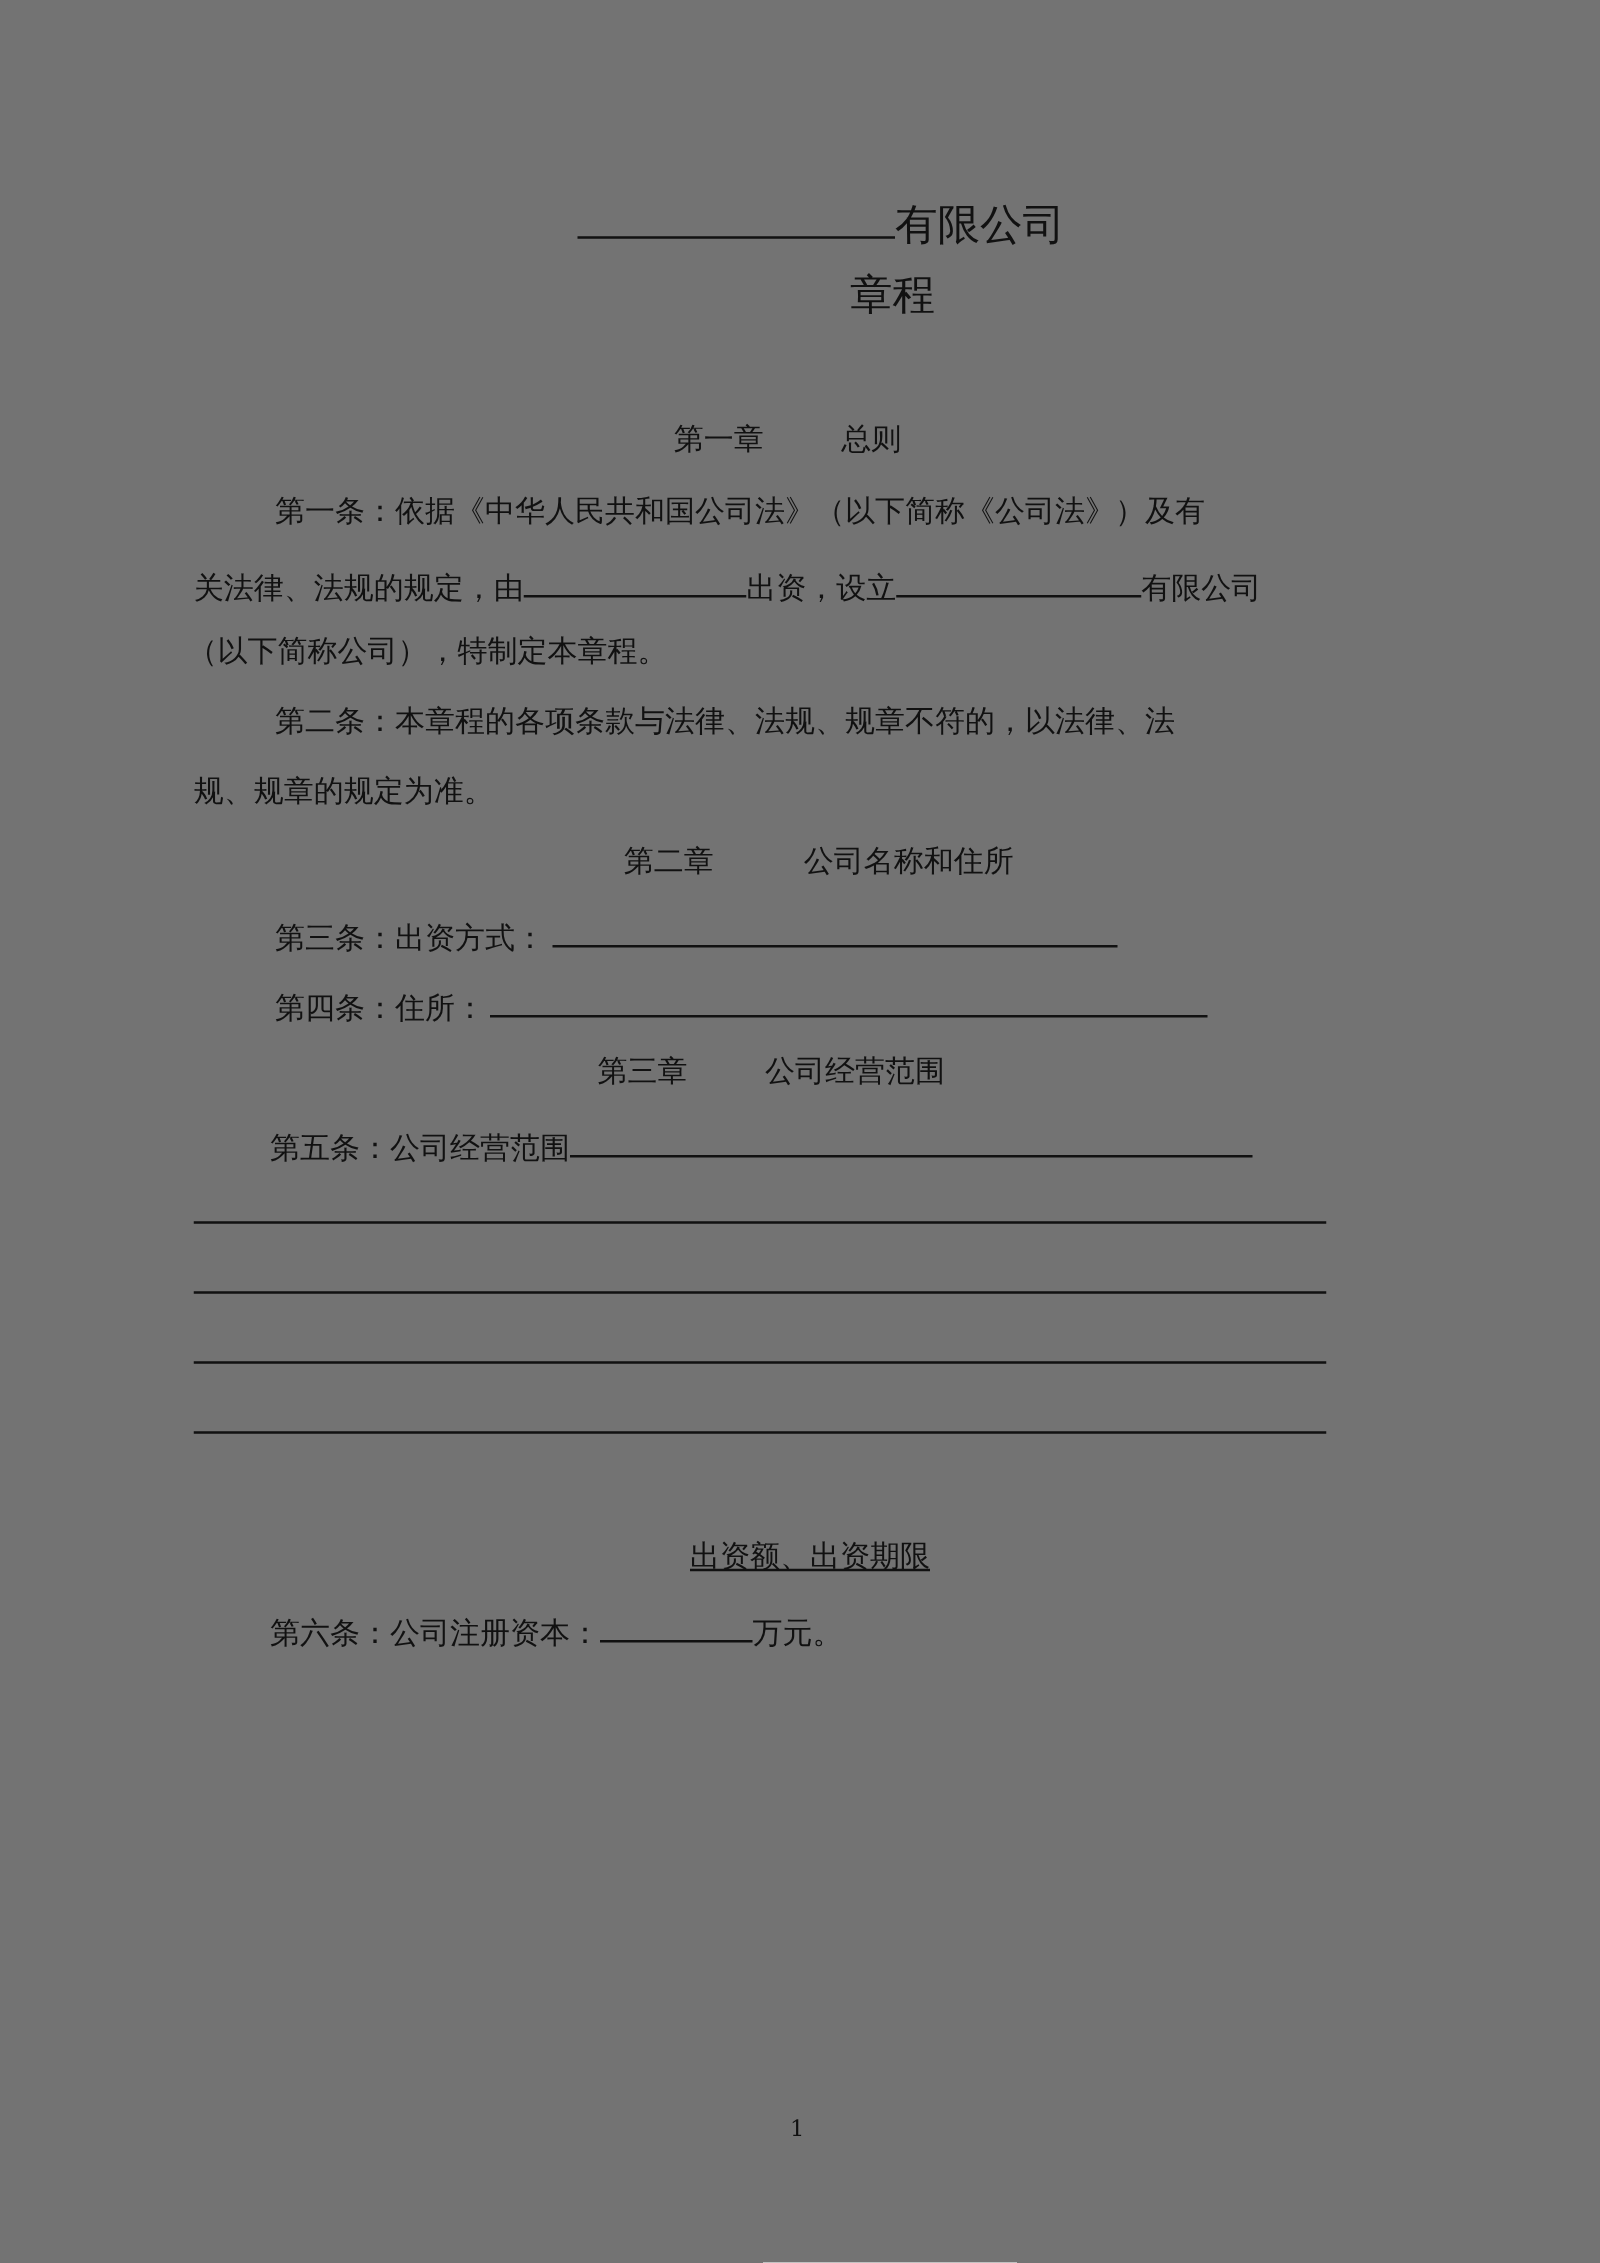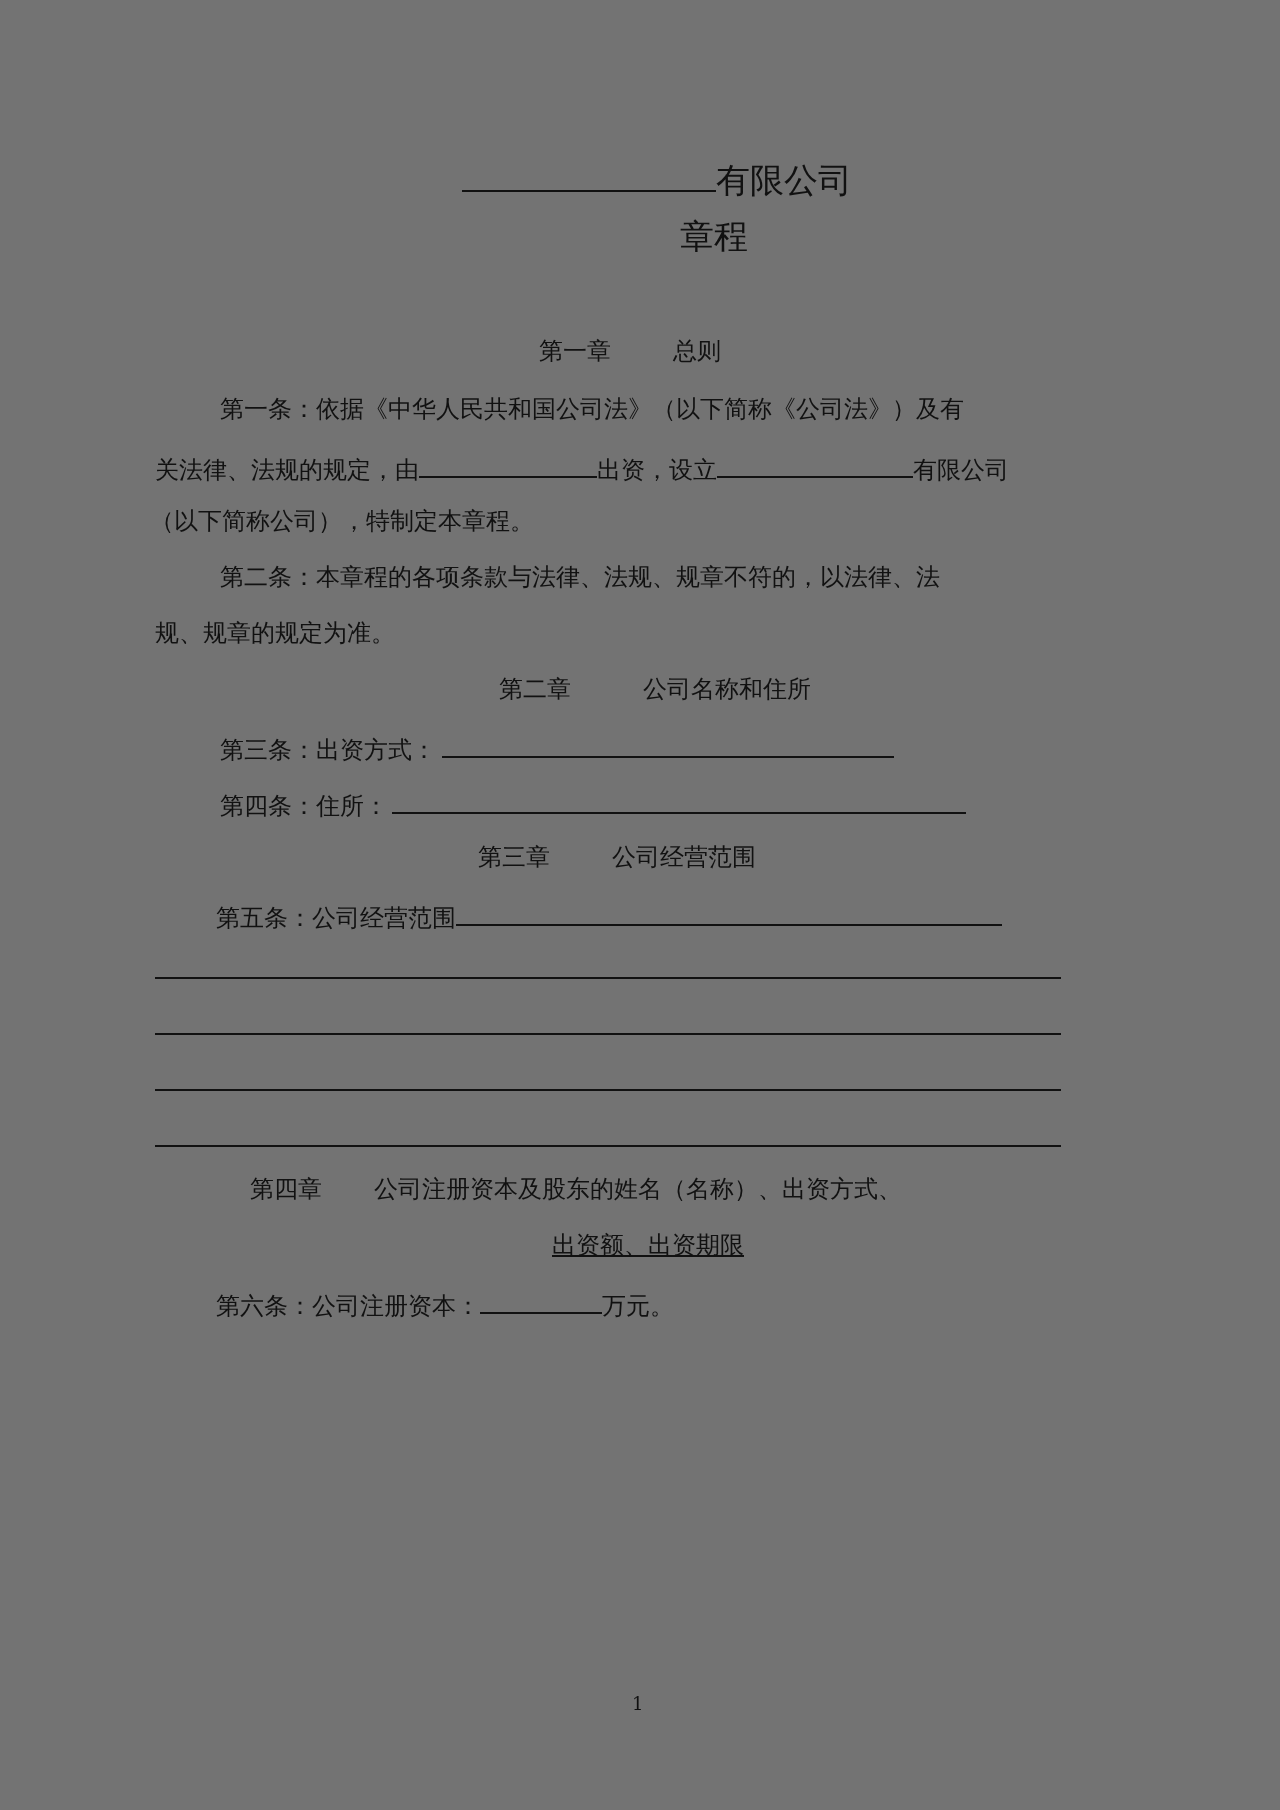--- a/index.html
+++ b/index.html
@@ -57,23 +57,20 @@
   </div>
 
   <div class="line" style="left:216px; top:896px;">
     <span>第五条：</span><span>公司经营范围</span><span class="blank" style="width:546px;"></span>
   </div>
   <div class="rule" style="left:155px; top:977px; width:906px;"></div>
   <div class="rule" style="left:155px; top:1033px; width:906px;"></div>
   <div class="rule" style="left:155px; top:1089px; width:906px;"></div>
   <div class="rule" style="left:155px; top:1145px; width:906px;"></div>
 
-  <div class="line" style="left:250px; top:1172px;">
-    <span>第四章</span><span class="gap" style="width:52px;"></span><span>公司注册资本及股东的姓名（名称）、出资方式、</span>
-  </div>
   <div class="line" style="left:552px; top:1228px;text-decoration:underline;">出资额、出资期限</div>
 
   <div class="line" style="left:216px; top:1284px;">
     <span>第六条：</span><span>公司注册资本：</span><span class="blank" style="width:122px;"></span><span>万元。</span>
   </div>
 
   <div class="pagenum">1</div>
 </div>
 
 </body></html>

